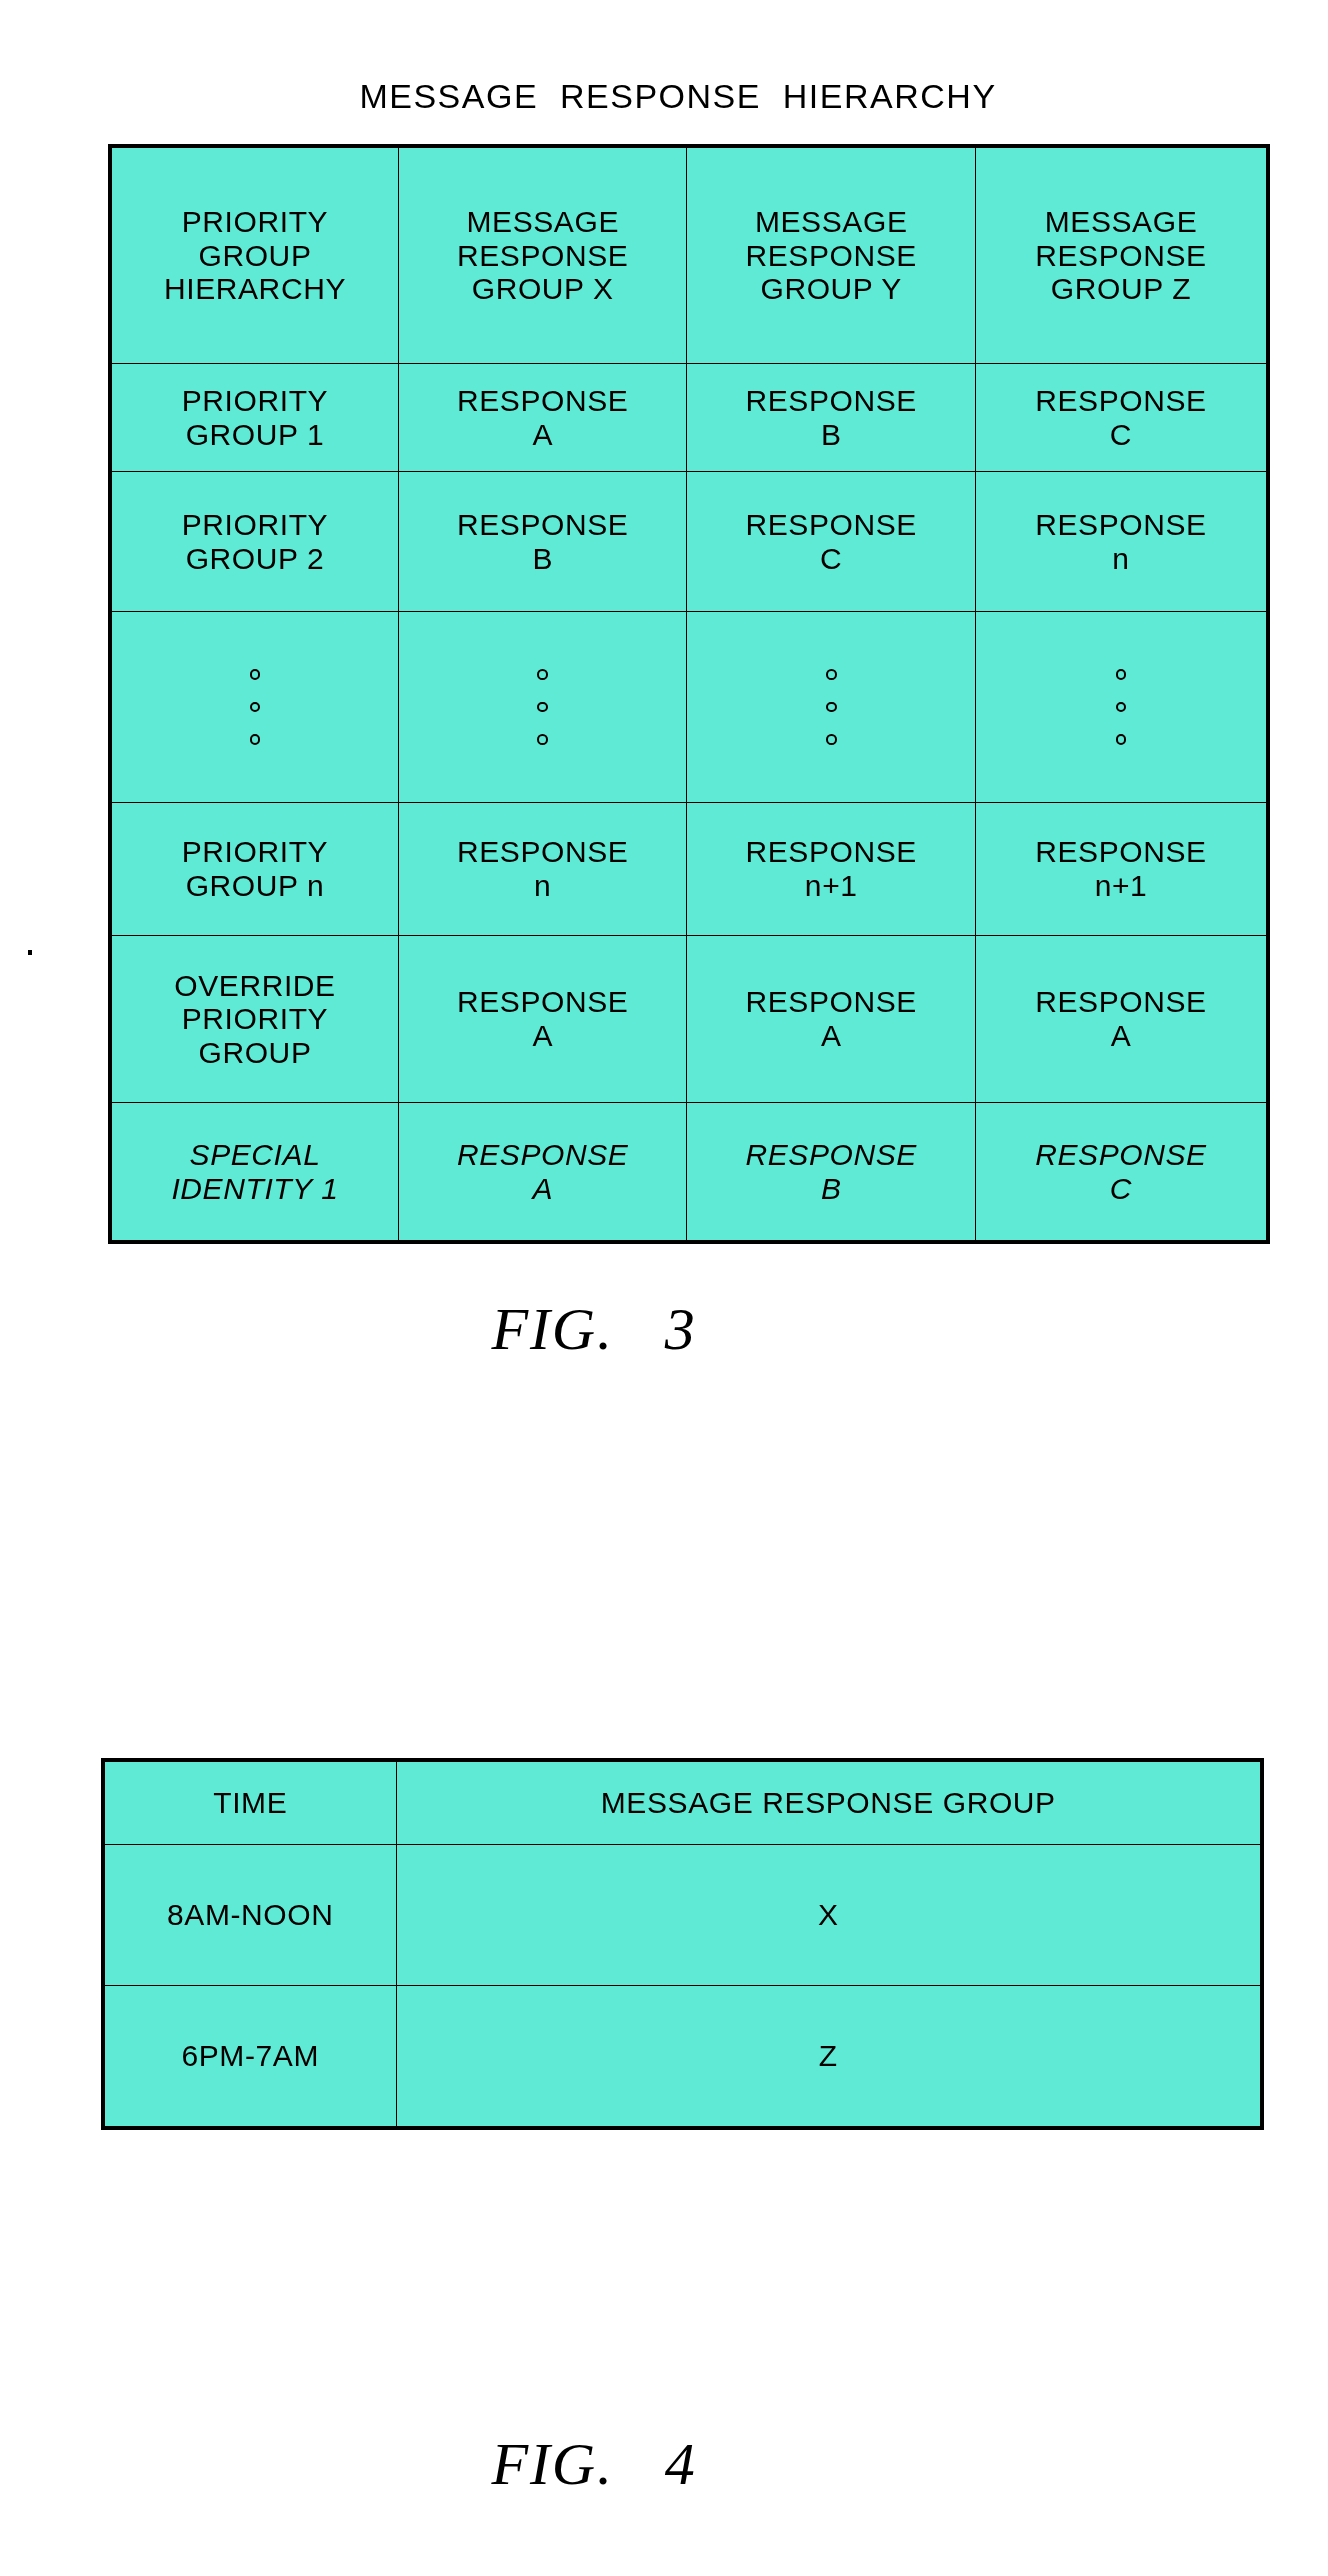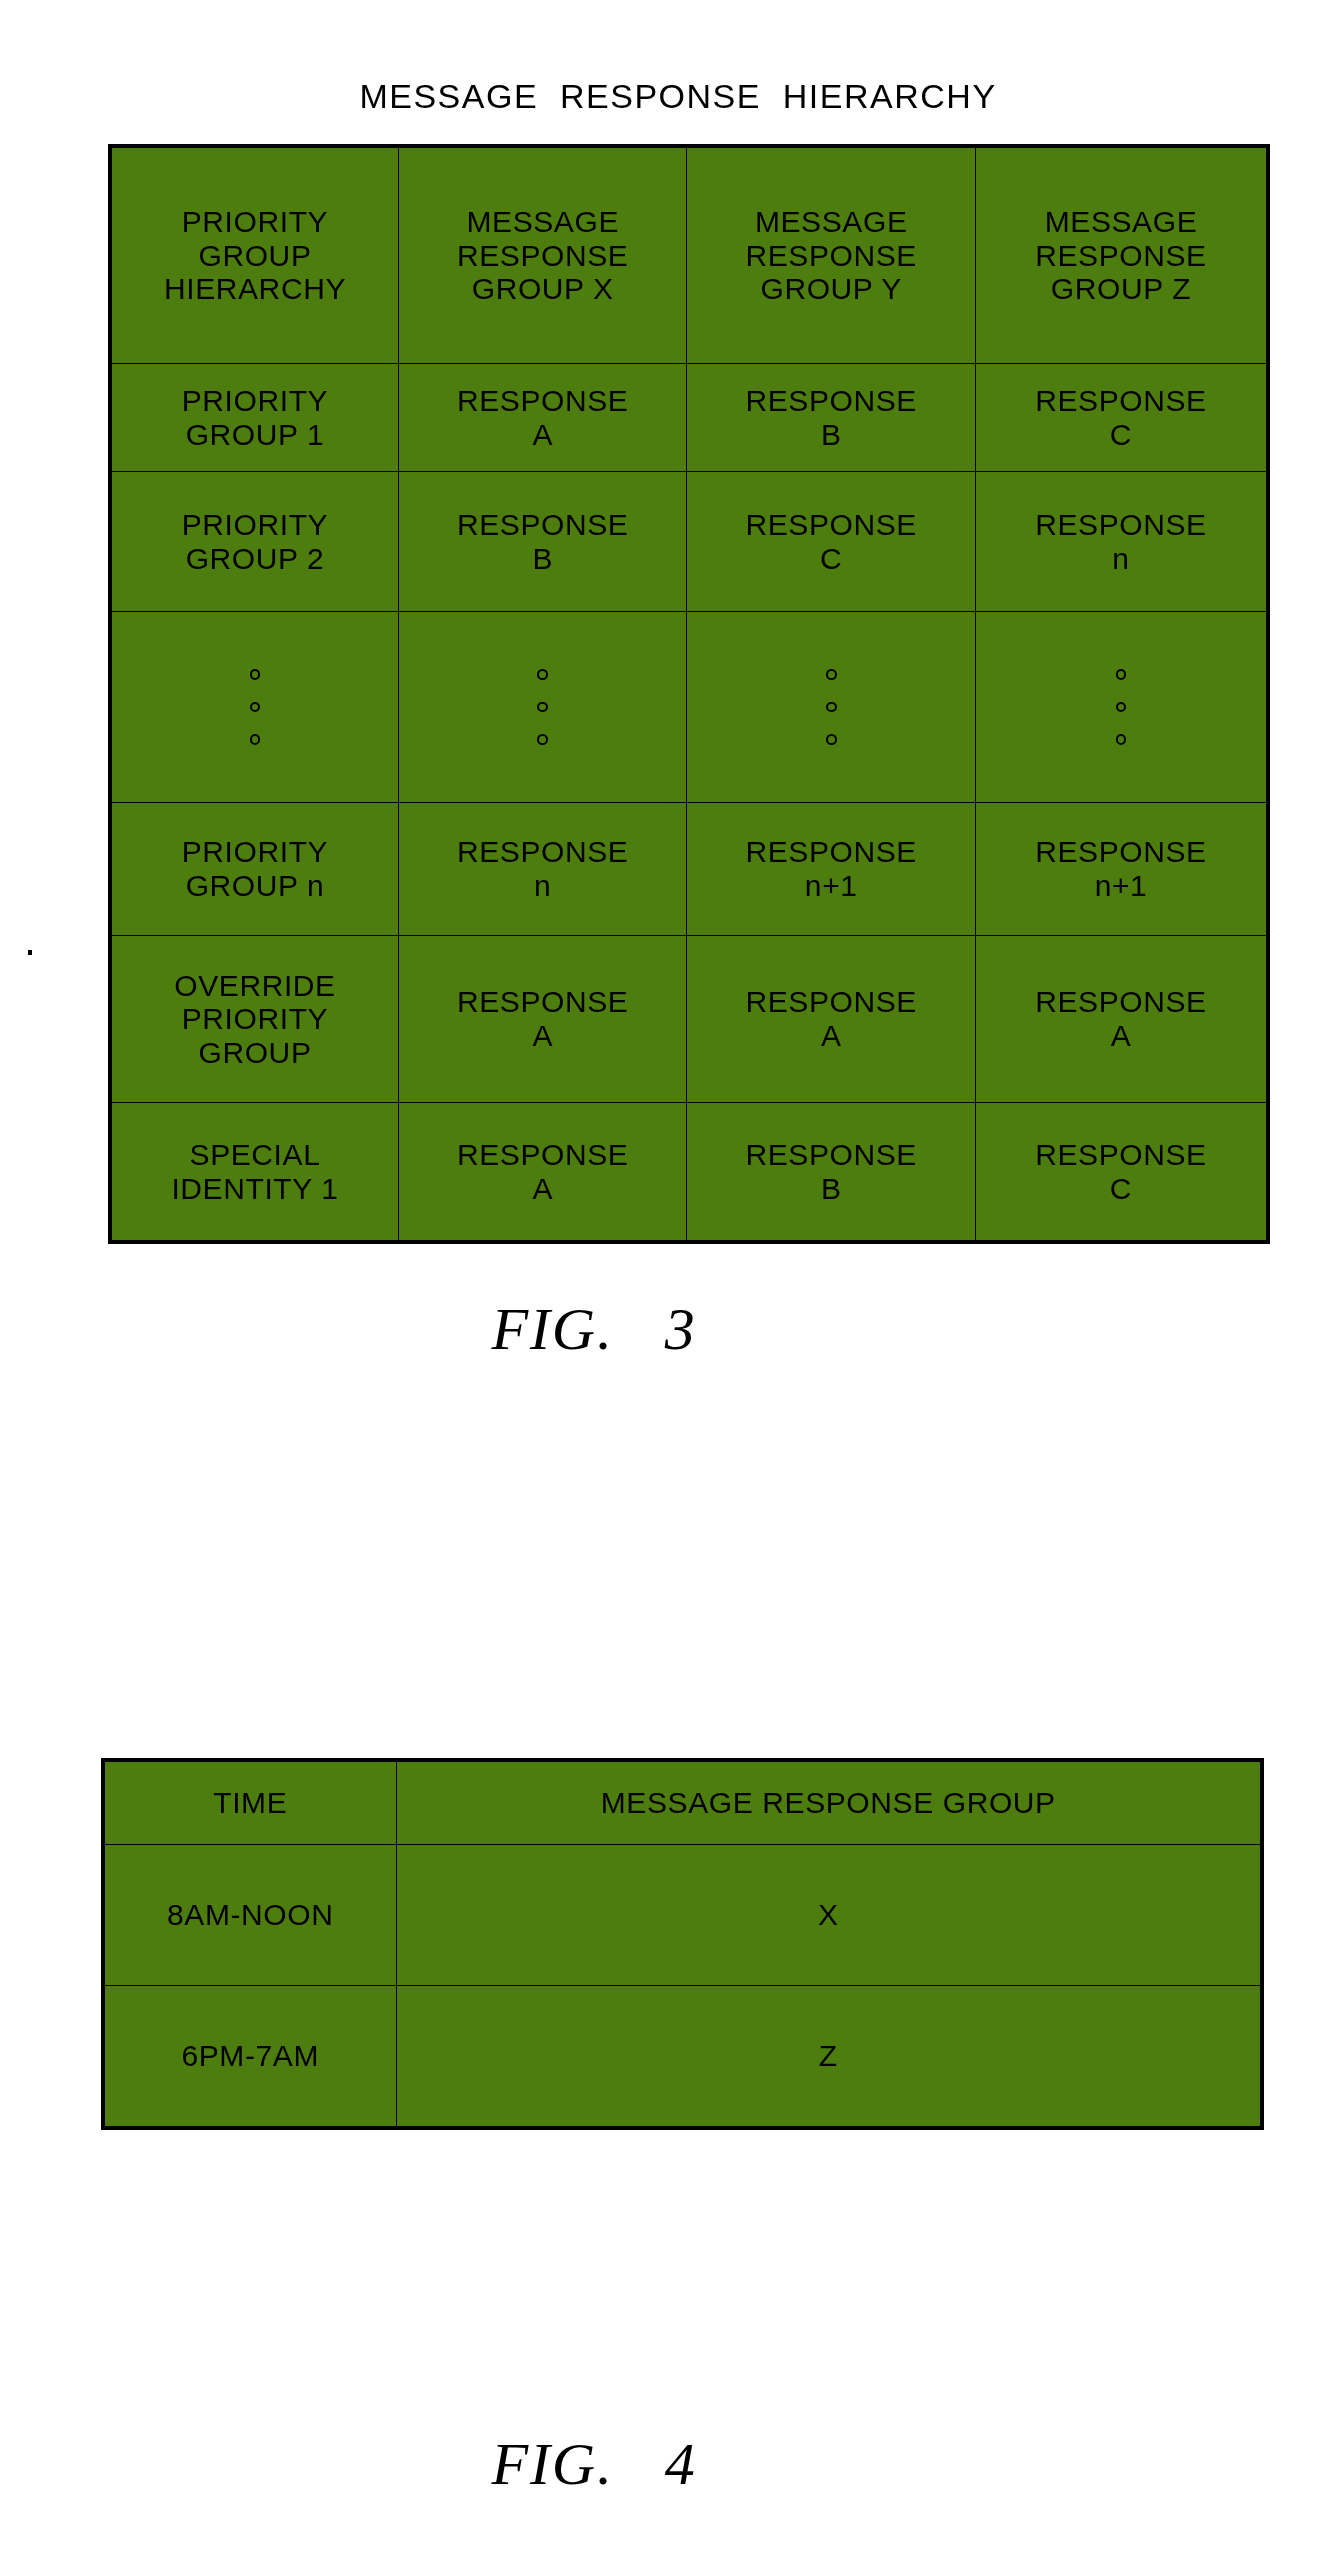--- a/index.html
+++ b/index.html
@@ -33,21 +33,21 @@
     letter-spacing: 1.5px;
     line-height: 1.1;
     white-space: pre;
     font-family: "Liberation Sans", sans-serif;
   }
 
   table.patent-table {
     position: absolute;
     border-collapse: collapse;
     table-layout: fixed;
-    background: #4d7c0f;
+    background: #5eead4;
   }
 
   table.patent-table td {
     border: 1.9px solid #000000;
     text-align: center;
     vertical-align: middle;
     font-size: 30px;
     line-height: 1.12;
     letter-spacing: 0.6px;
     padding: 0 3.9px;
@@ -69,21 +69,21 @@
   #fig3-table col.c1 { width: 287px; }
   #fig3-table col.c2 { width: 287px; }
   #fig3-table col.c3 { width: 291px; }
 
   #fig3-table tr.r-head td { height: 215px; }
   #fig3-table tr.r-1 td    { height: 107px; }
   #fig3-table tr.r-2 td    { height: 139px; }
   #fig3-table tr.r-dots td { height: 190px; }
   #fig3-table tr.r-n td    { height: 132px; }
   #fig3-table tr.r-ovr td  { height: 166px; }
-  #fig3-table tr.r-spc td  { height: 137px; }
+  #fig3-table tr.r-spc td  { height: 137px; font-style: italic; }
 
   .dots {
     display: flex;
     flex-direction: column;
     align-items: center;
     justify-content: center;
     gap: 22px;
     height: 100%;
   }
   .dots span {

